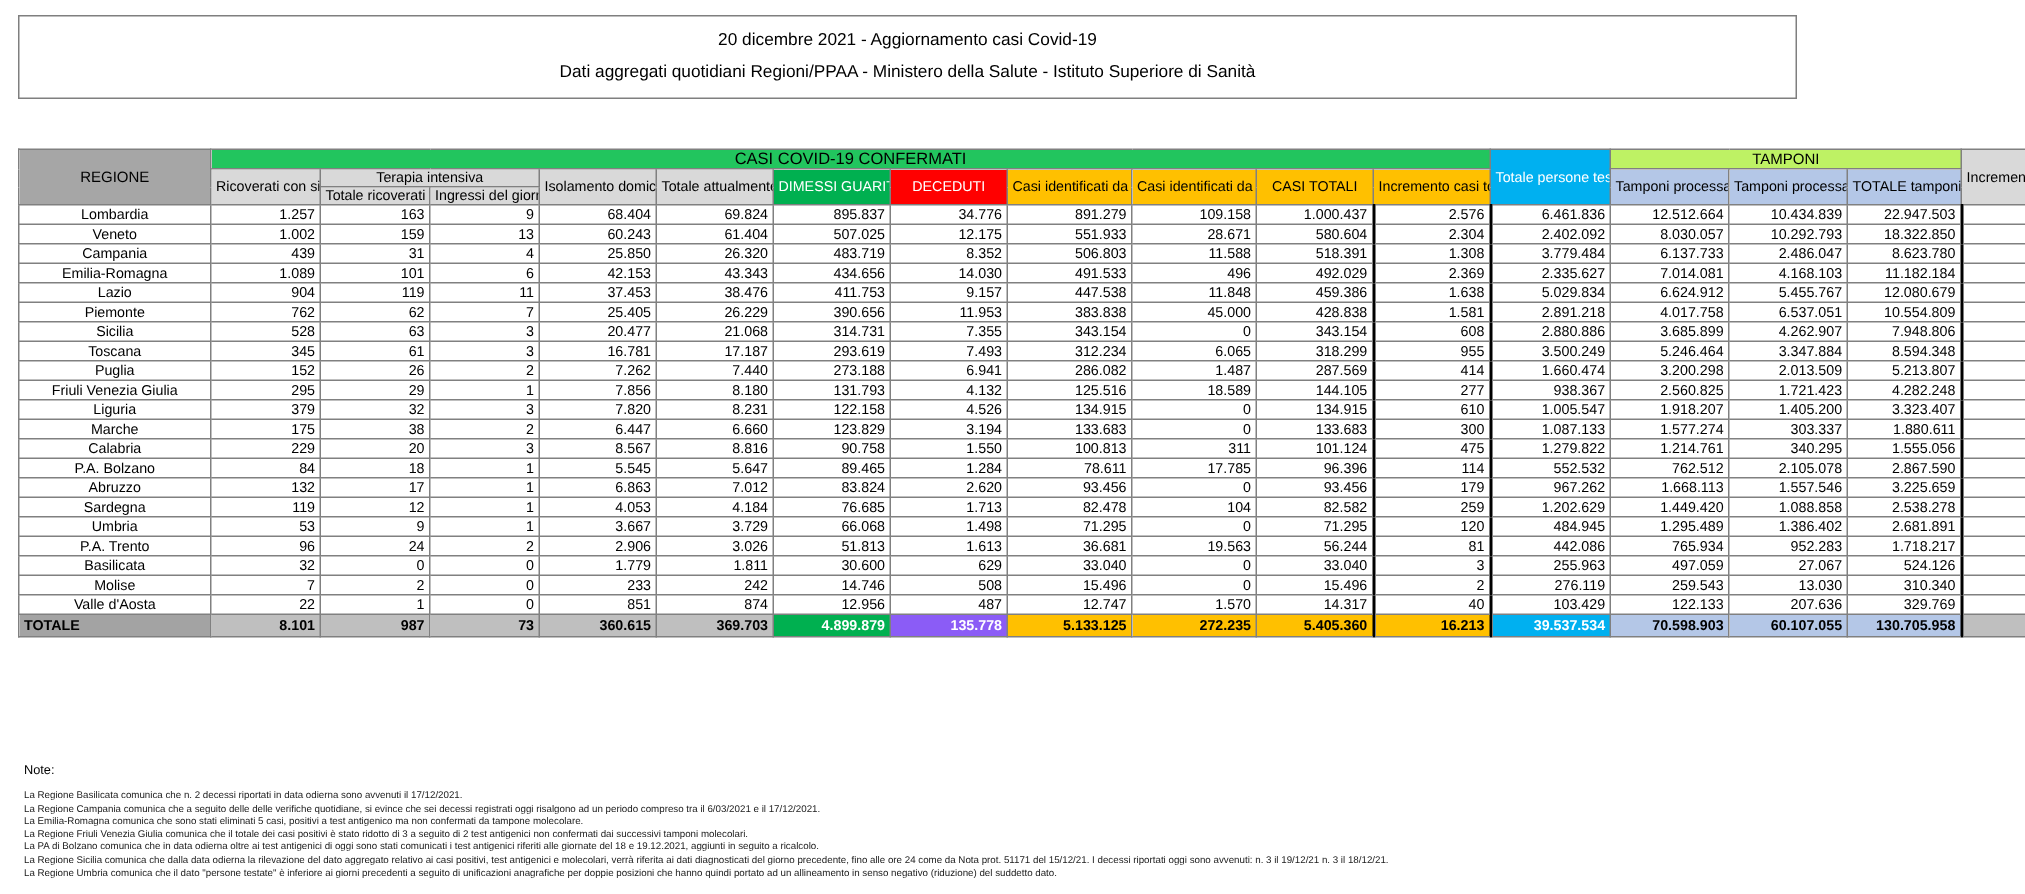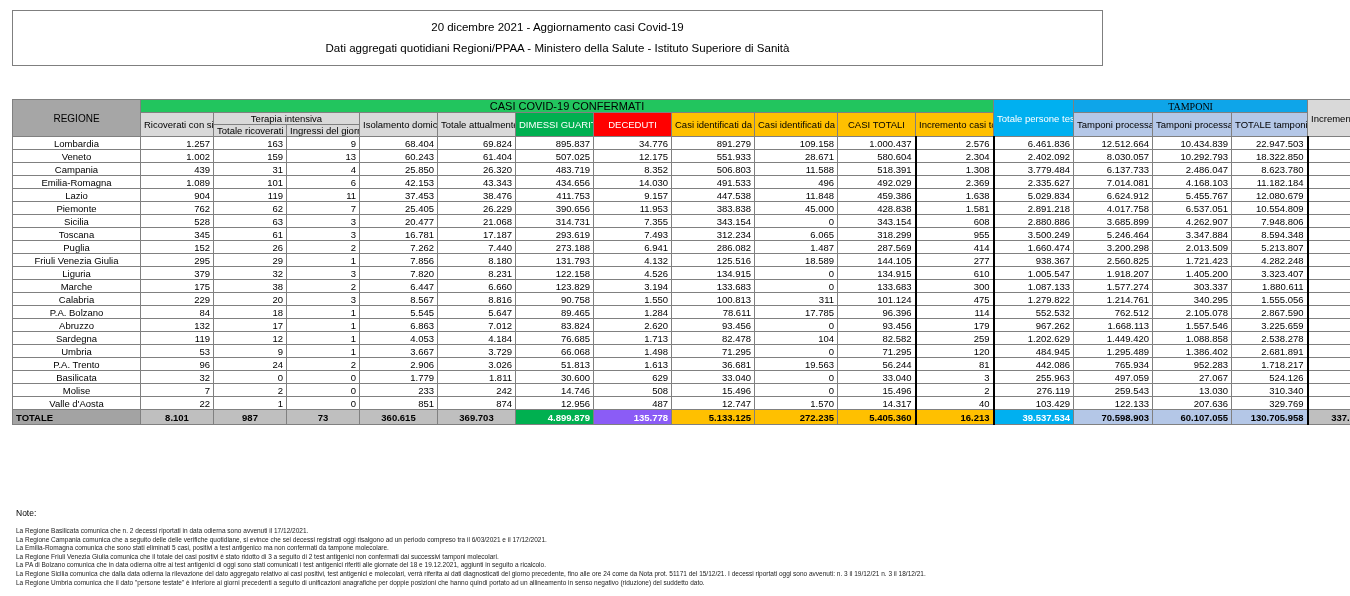--- a/index.html
+++ b/index.html
@@ -19,21 +19,21 @@
     width: 1350px;
     height: 596px;
     box-sizing: border-box;
   }
 
   
   .title-box {
     position: absolute;
     left: 12px;
     top: 10px;
-    width: 1091px;
+    width: 1186px;
     height: 56px;
     border: 1px solid #7f7f7f;
     box-sizing: border-box;
     display: flex;
     flex-direction: column;
     align-items: center;
     justify-content: center;
   }
   .title-line {
     font-size: 11.5px;
@@ -83,42 +83,42 @@
     font-weight: bold;
     font-size: 10px;
     text-align: center;
     vertical-align: middle;
   }
   .hdr-green  { background: #00b050; color: #ffffff; font-weight: bold; }
   .hdr-red    { background: #ff0000; color: #ffffff; font-weight: bold; }
   .hdr-orange { background: #ffc000; color: #000000; }
   .hdr-cyan   { background: #00b0f0; color: #ffffff; }
   .hdr-blue   { background: #b4c7e7; color: #000000; }
-  .hdr-blue-group { background: #0ea5e9; color: #000000; font-weight: bold; font-size: 10px; font-family: Liberation Serif, serif; }
+  .hdr-blue-group { background: #bef264; color: #000000; font-weight: bold; font-size: 10px; }
   .hdr-gray   { background: #d9d9d9; color: #000000; }
 
   
   td.region {
     text-align: center;
     font-size: 9.5px;
     height: 13px;
     background: #ffffff;
   }
   td.num {
     text-align: right;
     font-size: 9.5px;
     height: 13px;
     background: #ffffff;
   }
   tr.data-row { height: 13px; }
 
   
   tr.total-row td { font-weight: bold; height: 15px; font-size: 9.5px; }
   td.tot-region { background: #a3a3a3; text-align: left; }
-  td.tot-gray   { background: #bfbfbf; text-align: center; }
+  td.tot-gray   { background: #bfbfbf; text-align: right; }
   td.tot-green  { background: #00b050; color: #ffffff; text-align: right; }
   td.tot-red    { background: #8b5cf6; color: #ffffff; text-align: right; }
   td.tot-orange { background: #ffc000; color: #000000; text-align: right; }
   td.tot-cyan   { background: #00b0f0; color: #ffffff; text-align: right; }
   td.tot-blue   { background: #b4c7e7; color: #000000; text-align: right; }
 
   
   .sep-left { border-left: 2px solid #000000 !important; }
 
   

